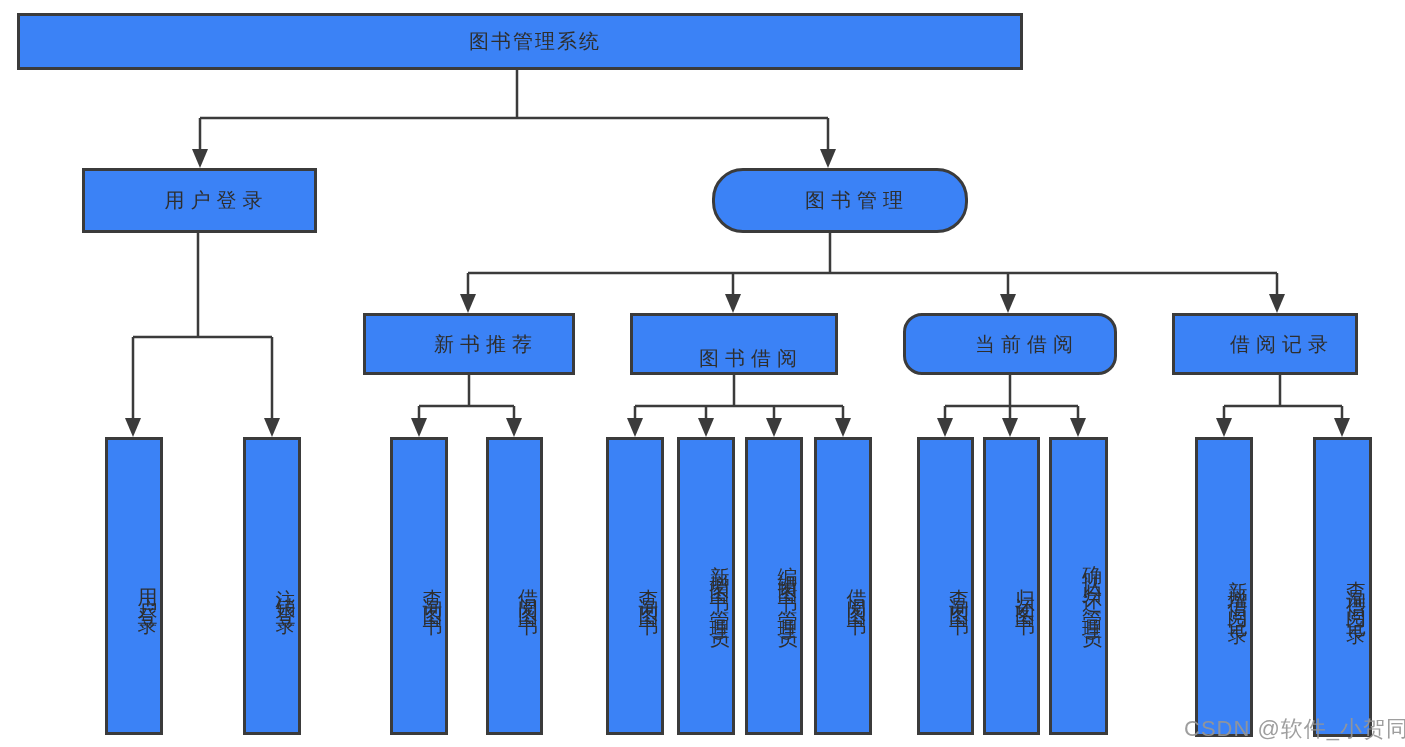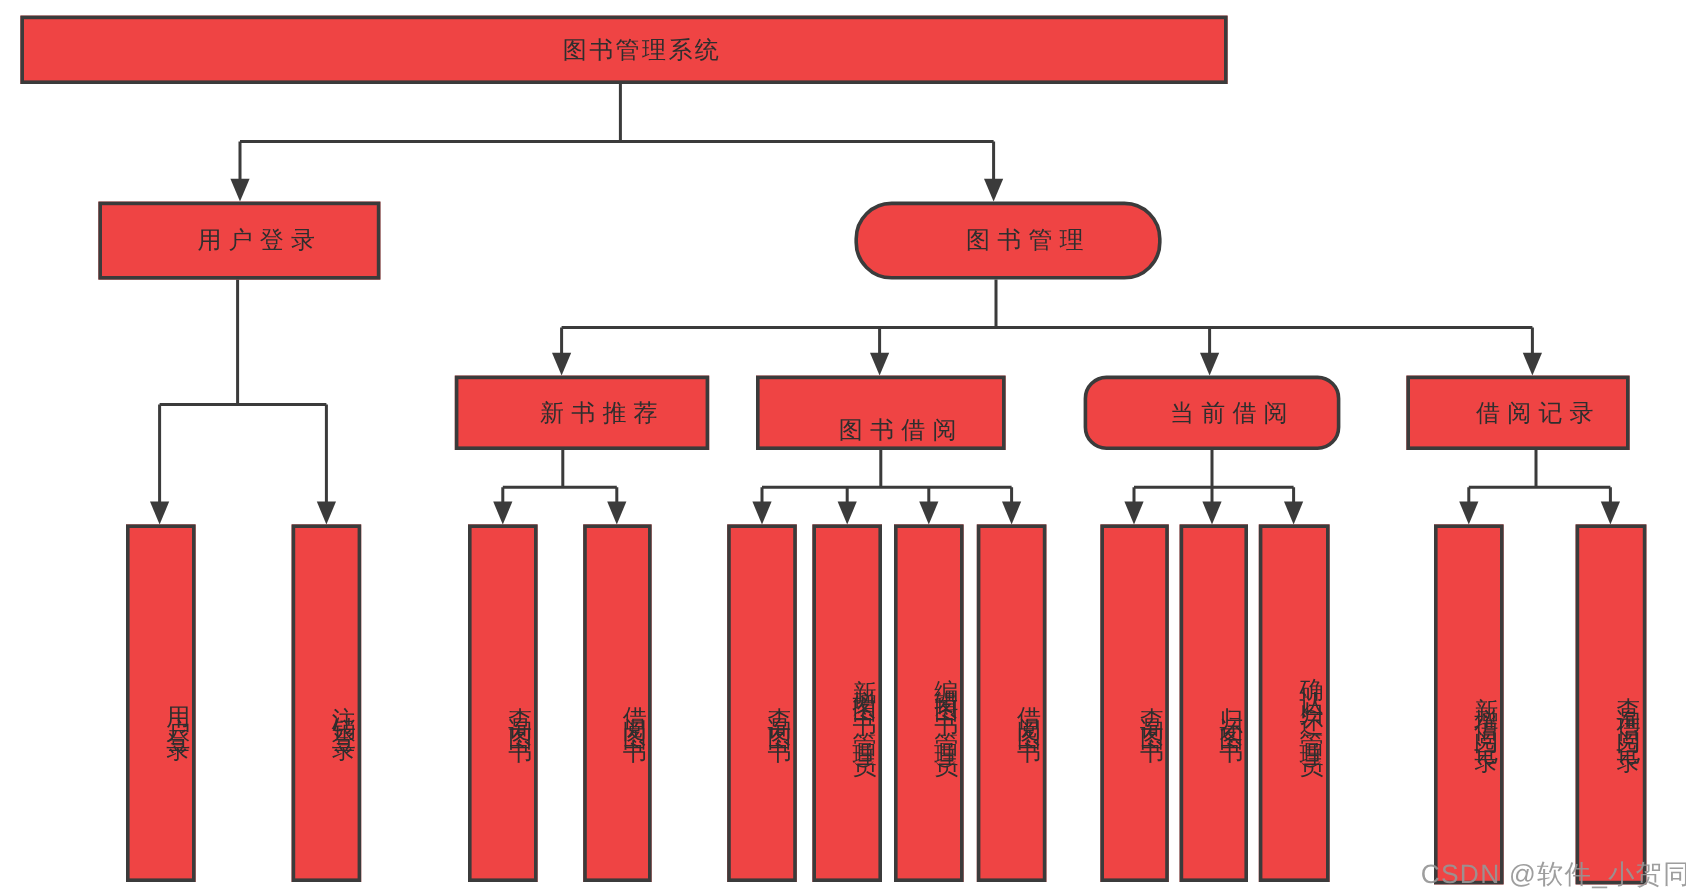--- a/index.html
+++ b/index.html
@@ -14,21 +14,21 @@
   #edges {
     position: absolute;
     left: 0; top: 0;
     width: 1405px; height: 747px;
     pointer-events: none;
     z-index: 1;
   }
   .box {
     position: absolute;
     box-sizing: border-box;
-    background: #ef4444;
+    background: #3b82f6;
     border: 3px solid #3b3b3b;
     display: flex;
     align-items: center;
     justify-content: center;
     color: #2e2e2e;
     z-index: 2;
     padding-left: 28px;
   }
   .h { font-size: 20px; }
   .h .lbl { letter-spacing: 6px; text-indent: 6px; white-space: nowrap; }
@@ -105,21 +105,21 @@
     <span class="lbl">图书管理系统</span>
   </div>
 
   <div class="box h" style="left:82px; top:168px; width:235px; height:65px;">
     <span class="lbl">用户登录</span>
   </div>
   <div class="box h" style="left:712px; top:168px; width:256px; height:65px;border-radius:31px;">
     <span class="lbl">图书管理</span>
   </div>
 
-  <div class="box h" style="left:363px; top:313px; width:212px; height:62px;margin-left:16px;">
+  <div class="box h" style="left:363px; top:313px; width:212px; height:62px;">
     <span class="lbl">新书推荐</span>
   </div>
   <div class="box h" style="left:630px; top:313px; width:208px; height:62px;align-items:flex-end;">
     <span class="lbl">图书借阅</span>
   </div>
   <div class="box h" style="left:903px; top:313px; width:214px; height:62px;border-radius:19px;">
     <span class="lbl">当前借阅</span>
   </div>
   <div class="box h" style="left:1172px; top:313px; width:186px; height:62px;">
     <span class="lbl">借阅记录</span>

